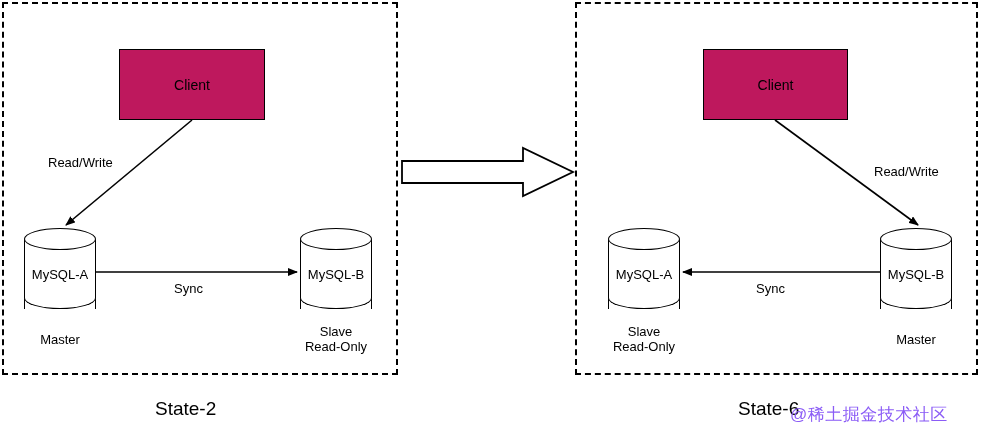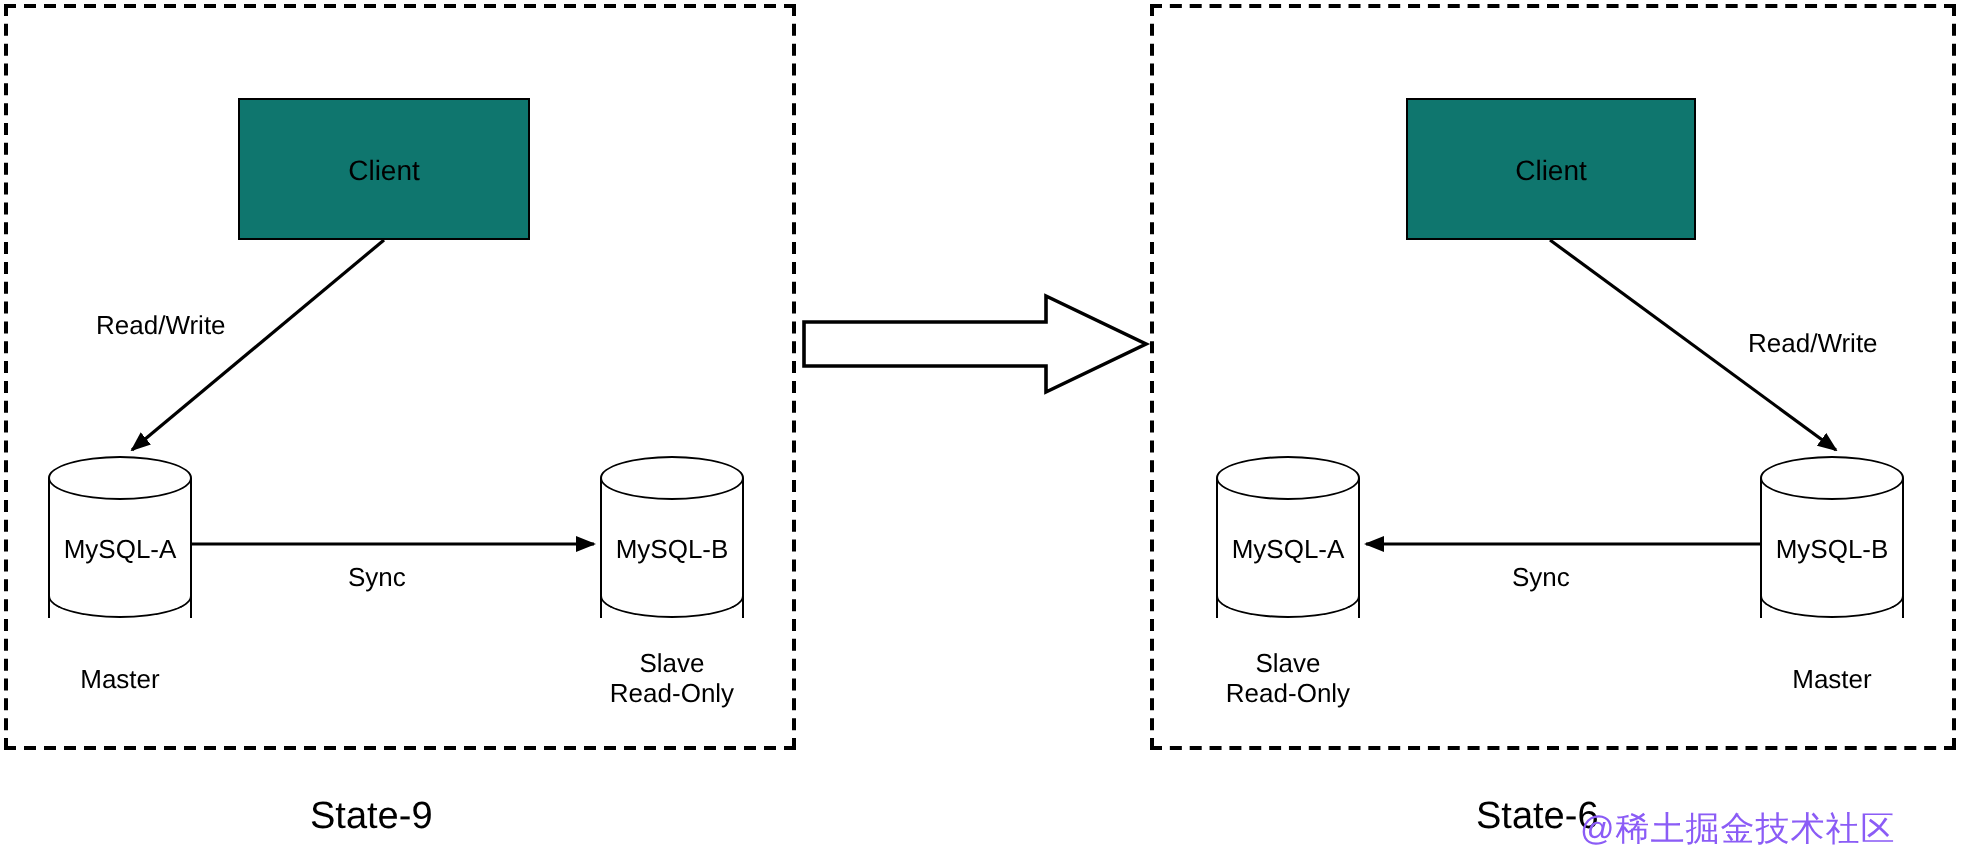--- a/index.html
+++ b/index.html
@@ -20,21 +20,21 @@
     border: 2px dashed #000000;
     box-sizing: border-box;
     background: transparent;
   }
   #panel-left  { left: 2px;   top: 2px; width: 396px; height: 373px; }
   #panel-right { left: 575px; top: 2px; width: 403px; height: 373px; }
 
   .node-box {
     position: absolute;
     border: 1.6px solid #000000;
-    background: #0f766e;
+    background: #be185d;
     box-sizing: border-box;
     display: flex;
     align-items: center;
     justify-content: center;
     font-size: 14px;
     color: #000000;
   }
 
   
   .cylinder {
@@ -149,21 +149,21 @@
     <div class="cyl-body"></div>
     <div class="cyl-bottom"></div>
     <div class="cyl-top"></div>
     <div class="cyl-label">MySQL-B</div>
   </div>
   <div class="caption" style="left:276px; top:324px; width:120px;">Slave
 Read-Only</div>
 
   <div class="edge-label" style="left:174px; top:281px;">Sync</div>
 
-  <div class="state-label" style="left:155px; top:398px;">State-9</div>
+  <div class="state-label" style="left:155px; top:398px;">State-2</div>
 
   <div class="panel" id="panel-right"></div>
 
   <div class="node-box" id="client-2" style="left:703px; top:49px; width:145px; height:71px;">
     <span>Client</span>
   </div>
 
   <div class="edge-label" style="left:874px; top:164px;">Read/Write</div>
 
   <div class="cylinder" style="left:608px; top:228px;">

